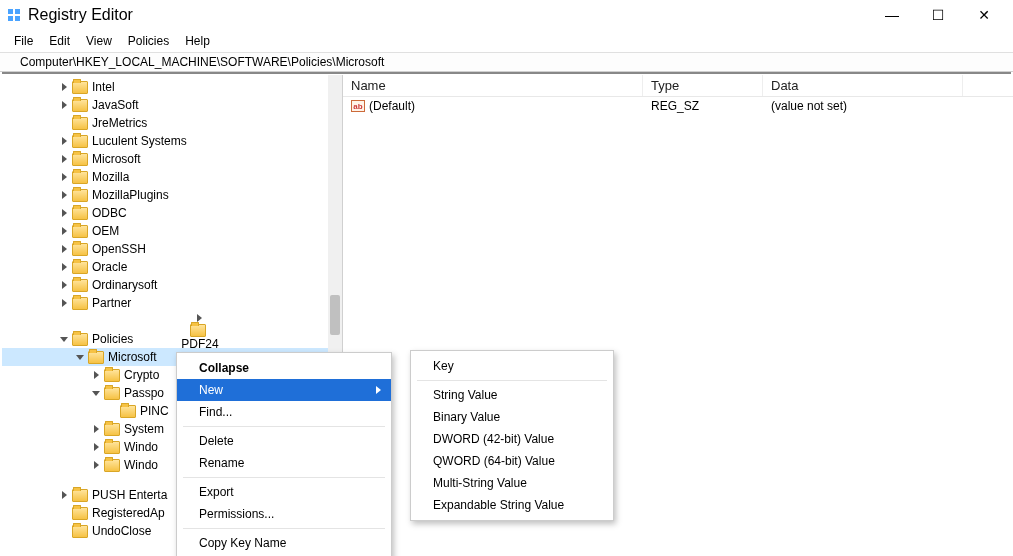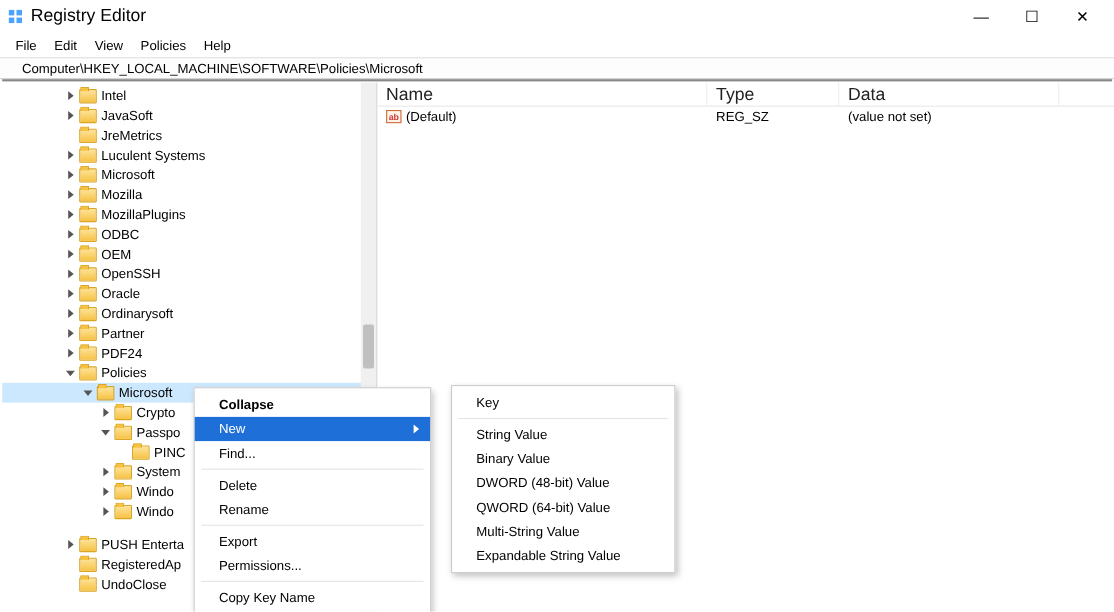--- a/index.html
+++ b/index.html
@@ -128,21 +128,21 @@
   }
   .tree-label { font-size: 12px; }
   .list-pane {
     flex: 1;
     position: relative;
   }
   .list-header {
     display: flex;
     height: 22px;
     border-bottom: 1px solid #e8e8e8;
-    font-size: 16px;
+    font-size: 13px;
     color: #222;
   }
   .list-header-col {
     padding: 3px 8px;
     border-right: 1px solid #eee;
   }
   .list-row {
     display: flex;
     height: 18px;
     align-items: center;
@@ -295,21 +295,21 @@
         <div class="tree-row" style="padding-left: 56px;">
           <span class="expander chevron-right"></span>
           <span class="folder-icon"></span>
           <span class="tree-label">Ordinarysoft</span>
         </div>
         <div class="tree-row" style="padding-left: 56px;">
           <span class="expander chevron-right"></span>
           <span class="folder-icon"></span>
           <span class="tree-label">Partner</span>
         </div>
-        <div class="tree-row" style="padding-left: 56px;">
+        <div class="tree-row" style="padding-left: 56px; flex-direction: column;">
           <span class="expander chevron-right"></span>
           <span class="folder-icon"></span>
           <span class="tree-label">PDF24</span>
         </div>
         <div class="tree-row" style="padding-left: 56px;">
           <span class="expander chevron-down"></span>
           <span class="folder-icon"></span>
           <span class="tree-label">Policies</span>
         </div>
         <div class="tree-row selected" style="padding-left: 72px;">
@@ -431,21 +431,21 @@
       <span>Key</span>
     </div>
     <div class="cm-sep"></div>
     <div class="cm-item">
       <span>String Value</span>
     </div>
     <div class="cm-item">
       <span>Binary Value</span>
     </div>
     <div class="cm-item">
-      <span>DWORD (48-bit) Value</span>
+      <span>DWORD (42-bit) Value</span>
     </div>
     <div class="cm-item">
       <span>QWORD (64-bit) Value</span>
     </div>
     <div class="cm-item">
       <span>Multi-String Value</span>
     </div>
     <div class="cm-item">
       <span>Expandable String Value</span>
     </div>

